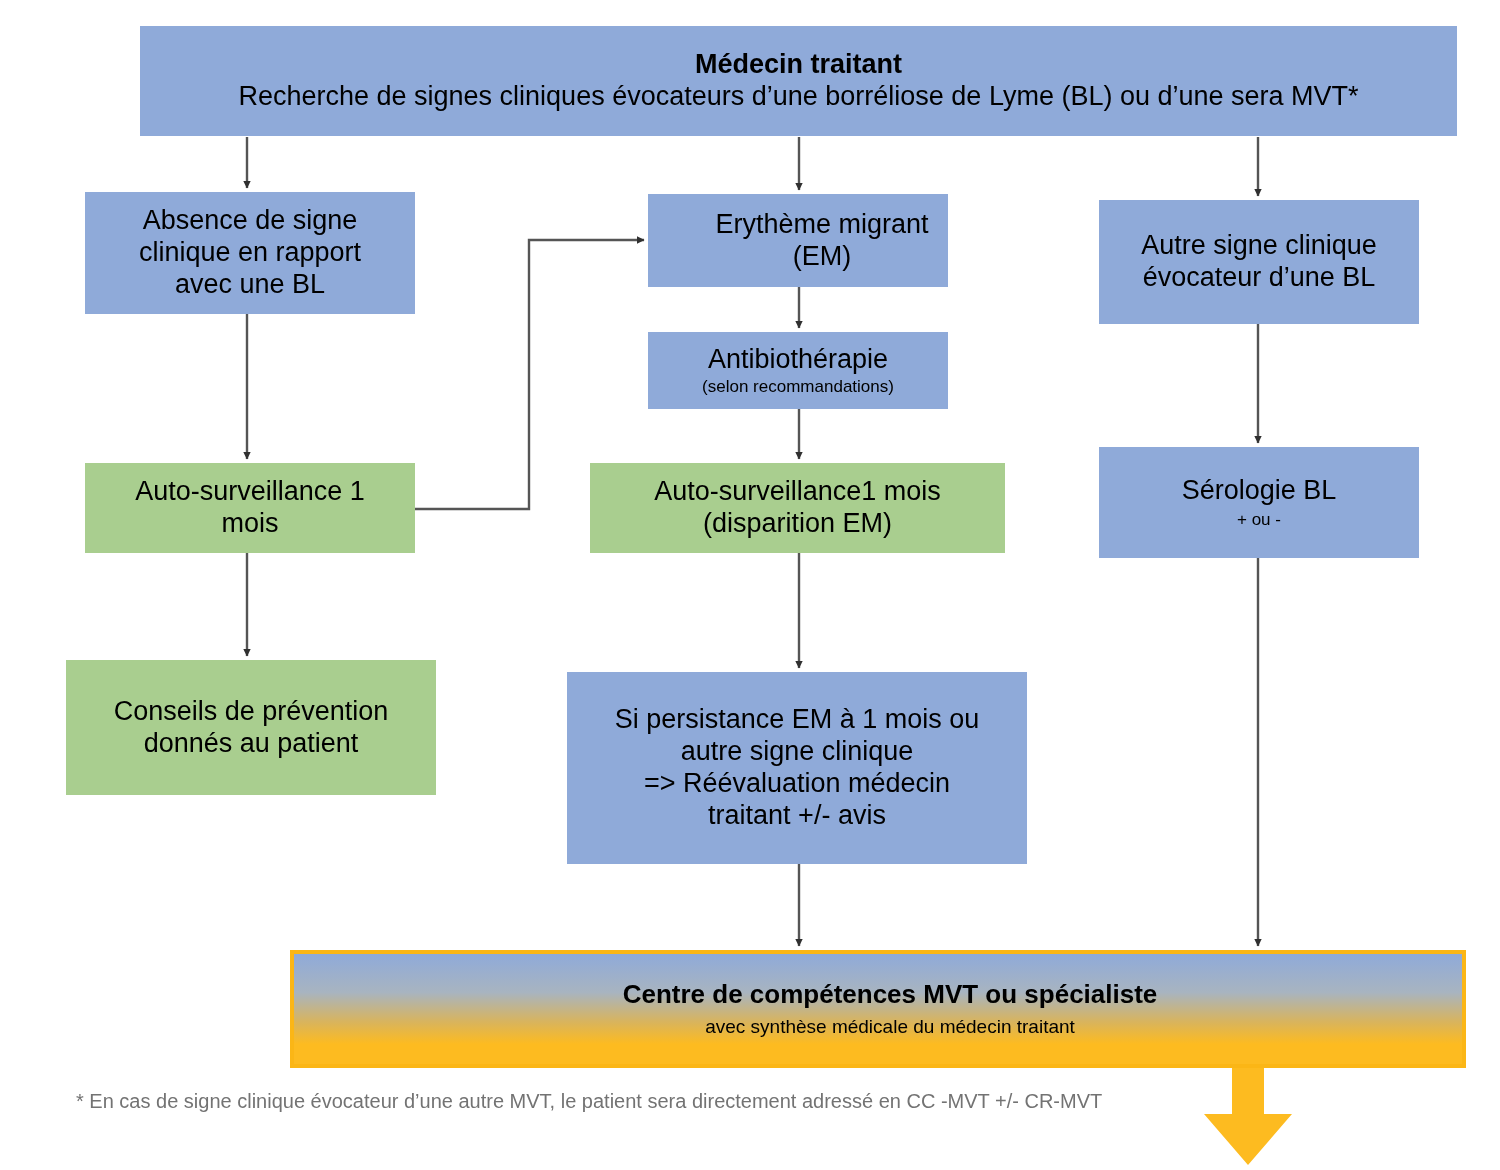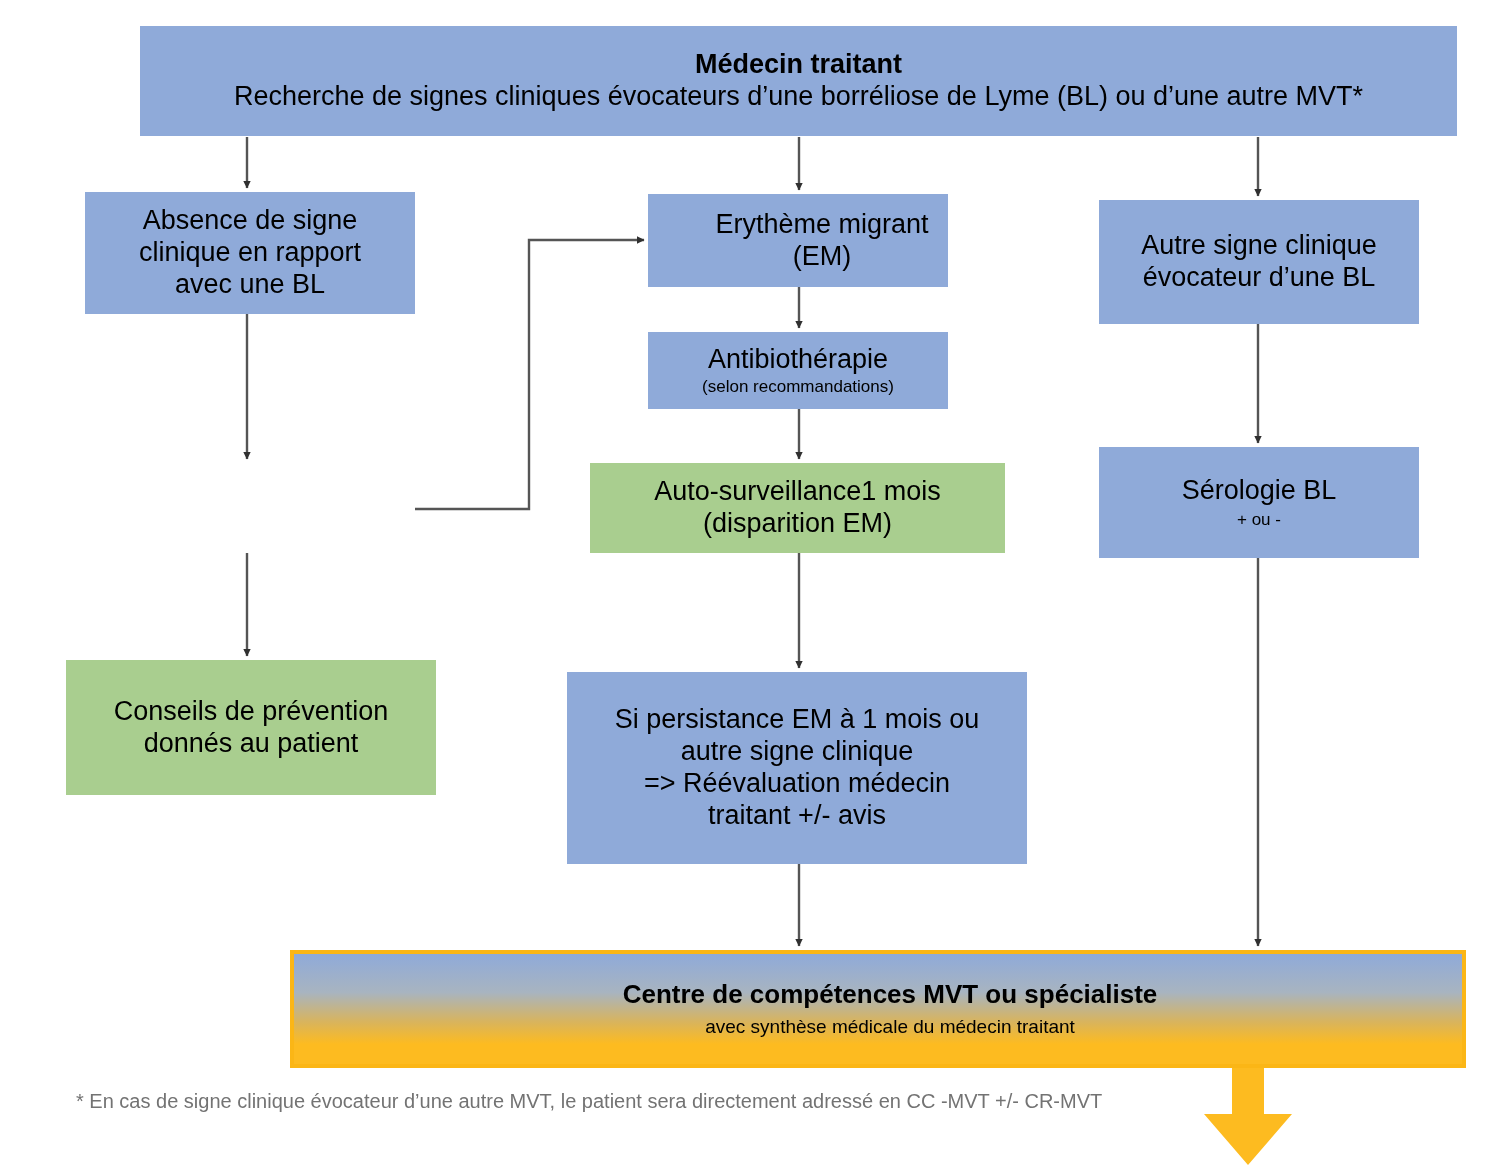--- a/index.html
+++ b/index.html
@@ -118,29 +118,33 @@
       <path d="M799,864 L799,946"></path>
 
       <path d="M1258,324 L1258,443"></path>
 
       <path d="M1258,558 L1258,946"></path>
     </g>
   </svg>
 
   <div class="node blue" id="n-header">
     <span class="title">Médecin traitant</span>
-    <span class="subtitle">Recherche de signes cliniques évocateurs d’une borréliose de Lyme (BL) ou d’une autre MVT*</span>
+    <span class="subtitle">Recherche de signes cliniques évocateurs d’une borréliose de Lyme (BL) ou d’une sera MVT*</span>
   </div>
 
   <div class="node blue" id="n-no-sign">
     <span class="title">Absence de signe
 clinique en rapport
 avec une BL</span>
   </div>
 
+  <div class="node green" id="n-selfmon-1">
+    <span class="title">Auto-surveillance 1
+mois</span>
+  </div>
 
   <div class="node green" id="n-advice">
     <span class="title">Conseils de prévention
 donnés au patient</span>
   </div>
 
   <div class="node blue" id="n-em">
     <span class="title">Erythème migrant
 (EM)</span>
   </div>

